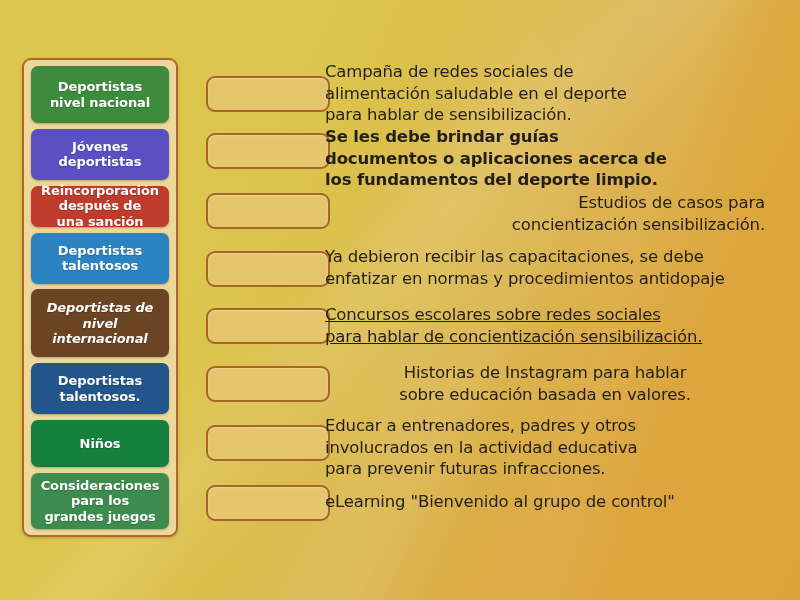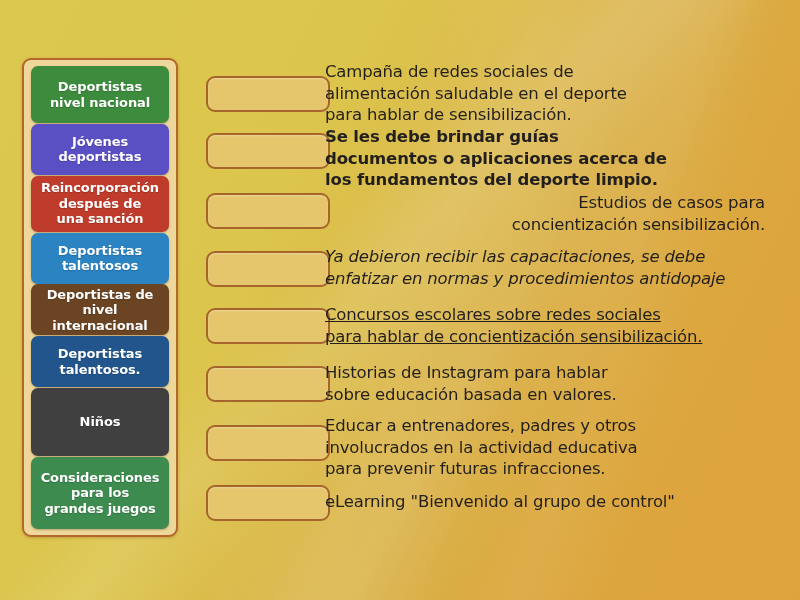--- a/index.html
+++ b/index.html
@@ -118,31 +118,31 @@
 <div id="stage">
 
   <div id="streak-a"></div>
   <div id="streak-b"></div>
 
   <div id="tiles-panel">
       <div class="tile" style="background: rgb(61, 139, 61); height: 57px;">Deportistas
 nivel nacional</div>
       <div class="tile" style="background: rgb(91, 79, 196); height: 51px;">Jóvenes
 deportistas</div>
-      <div class="tile" style="background: rgb(191, 59, 43); height: 56px; text-align: center;">Reincorporación
+      <div class="tile" style="background: rgb(191, 59, 43); height: 41px; text-align: center;">Reincorporación
 después de
 una sanción</div>
       <div class="tile" style="background: rgb(43, 131, 194); height: 51px;">Deportistas
 talentosos</div>
-      <div class="tile" style="background: rgb(107, 68, 35); height: 51px;">Deportistas de
+      <div class="tile" style="background: rgb(107, 68, 35); height: 68px; font-style: italic;">Deportistas de
 nivel internacional</div>
       <div class="tile" style="background: rgb(33, 85, 140); height: 51px;">Deportistas
 talentosos.</div>
-      <div class="tile" style="background: #404040; height: 68px;">Niños</div>
-      <div class="tile" style="background: rgb(61, 139, 79); height: 72px;">Consideraciones
+      <div class="tile" style="background: #15803d; height: 47px;">Niños</div>
+      <div class="tile" style="background: rgb(61, 139, 79); height: 56px;">Consideraciones
 para los
 grandes juegos</div>
     </div>
 
   <div id="dropzone-layer">
       <div class="dropzone" style="top: 76px;"></div>
       <div class="dropzone" style="top: 133px;"></div>
       <div class="dropzone" style="top: 193px;"></div>
       <div class="dropzone" style="top: 251px;"></div>
       <div class="dropzone" style="top: 308px;"></div>
@@ -153,25 +153,25 @@
 
   <div id="answers-layer">
       <div class="answer" style="top: 61px;">Campaña de redes sociales de
 alimentación saludable en el deporte
 para hablar de sensibilización.</div>
       <div class="answer" style="top: 126px; font-weight: bold;">Se les debe brindar guías
 documentos o aplicaciones acerca de
 los fundamentos del deporte limpio.</div>
       <div class="answer" style="top: 192px; text-align: right;">Estudios de casos para
 concientización sensibilización.</div>
-      <div class="answer" style="top: 246px; font-style: italic;">Ya debieron recibir las capacitaciones, se debe
+      <div class="answer" style="top: 246px;">Ya debieron recibir las capacitaciones, se debe
 enfatizar en normas y procedimientos antidopaje</div>
       <div class="answer" style="top: 304px; text-decoration: underline;">Concursos escolares sobre redes sociales
 para hablar de concientización sensibilización.</div>
-      <div class="answer" style="top: 362px;">Historias de Instagram para hablar
+      <div class="answer" style="top: 362px; text-align: center;">Historias de Instagram para hablar
 sobre educación basada en valores.</div>
       <div class="answer" style="top: 415px;">Educar a entrenadores, padres y otros
 involucrados en la actividad educativa
 para prevenir futuras infracciones.</div>
       <div class="answer" style="top: 491px;">eLearning "Bienvenido al grupo de control"</div>
     </div>
 
 </div>
 
 </body></html>

